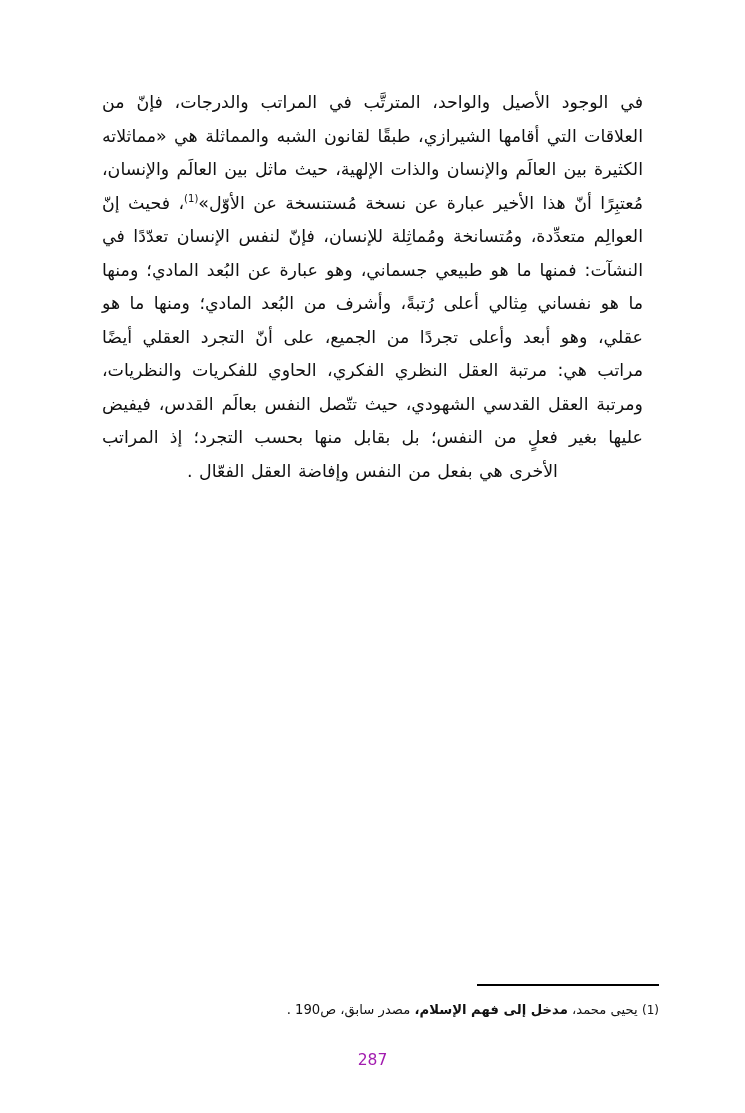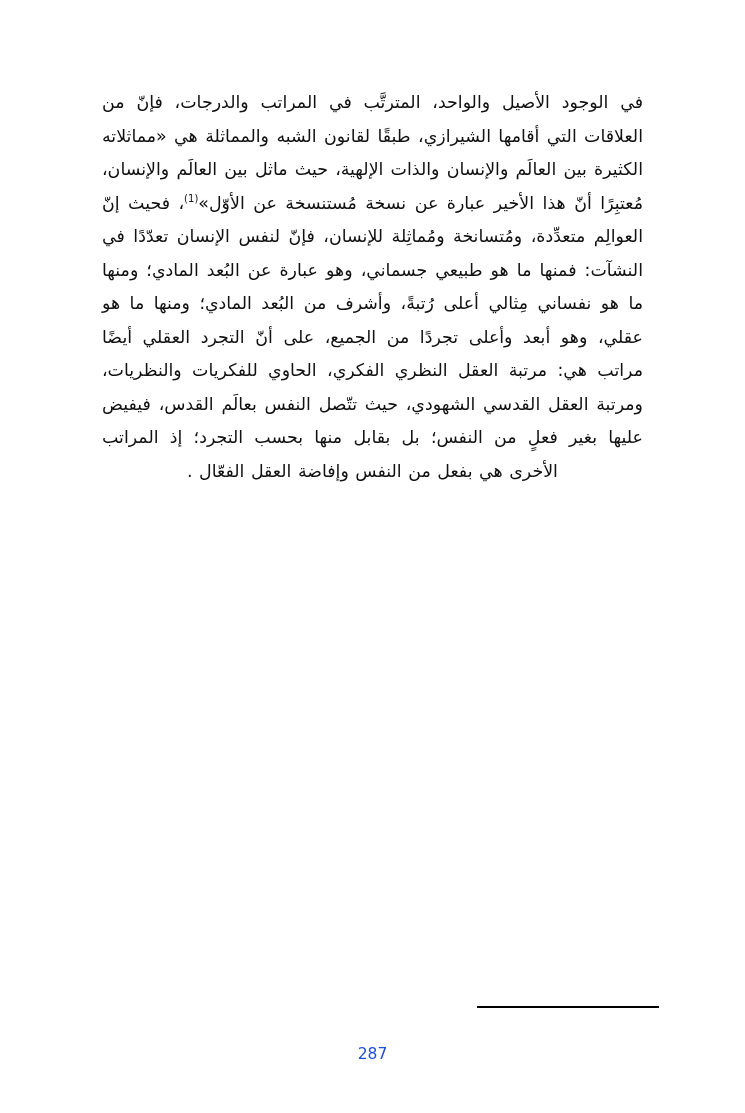--- a/index.html
+++ b/index.html
@@ -63,37 +63,43 @@
     color: #111;
   }
   .footnote .fn-num {
     font-size: 12px;
   }
   .footnote .fn-bold {
     font-weight: bold;
   }
   .page-number {
     position: absolute;
-    bottom: 50px;
+    bottom: 44px;
     left: 0;
     width: 745px;
     text-align: center;
     font-size: 15.5px;
-    color: #1d4ed8;
+    color: #a21caf;
     direction: ltr;
   }
 </style>
 </head>
 <body>
 
 <div class="page">
 
   <div class="body-text">
     <p><span>في الوجود الأصيل والواحد، المترتَّب في المراتب والدرجات، فإنّ من العلاقات التي أقامها الشيرازي، طبقًا لقانون الشبه والمماثلة هي «مماثلاته الكثيرة بين العالَم والإنسان والذات الإلهية، حيث ماثل بين العالَم والإنسان، مُعتبِرًا أنّ هذا الأخير عبارة عن نسخة مُستنسخة عن الأوّل»</span><sup class="fn">(1)</sup><span>، فحيث إنّ العوالِم متعدِّدة، ومُتسانخة ومُماثِلة للإنسان، فإنّ لنفس الإنسان تعدّدًا في النشآت: فمنها ما هو طبيعي جسماني، وهو عبارة عن البُعد المادي؛ ومنها ما هو نفساني مِثالي أعلى رُتبةً، وأشرف من البُعد المادي؛ ومنها ما هو عقلي، وهو أبعد وأعلى تجردًا من الجميع، على أنّ التجرد العقلي أيضًا مراتب هي: مرتبة العقل النظري الفكري، الحاوي للفكريات والنظريات، ومرتبة العقل القدسي الشهودي، حيث تتّصل النفس بعالَم القدس، فيفيض عليها بغير فعلٍ من النفس؛ بل بقابل منها بحسب التجرد؛ إذ المراتب الأخرى هي بفعل من النفس وإفاضة العقل الفعّال .</span></p>
   </div>
 
   <div class="footnote-area">
     <div class="footnote-rule"></div>
+    <div class="footnote">
+      <span class="fn-num">(1)</span>
+      <span>يحيى محمد،</span>
+      <span class="fn-bold">مدخل إلى فهم الإسلام،</span>
+      <span>مصدر سابق، ص190 .</span>
+    </div>
   </div>
 
   <div class="page-number">287</div>
 
 </div>
 
 </body></html>

